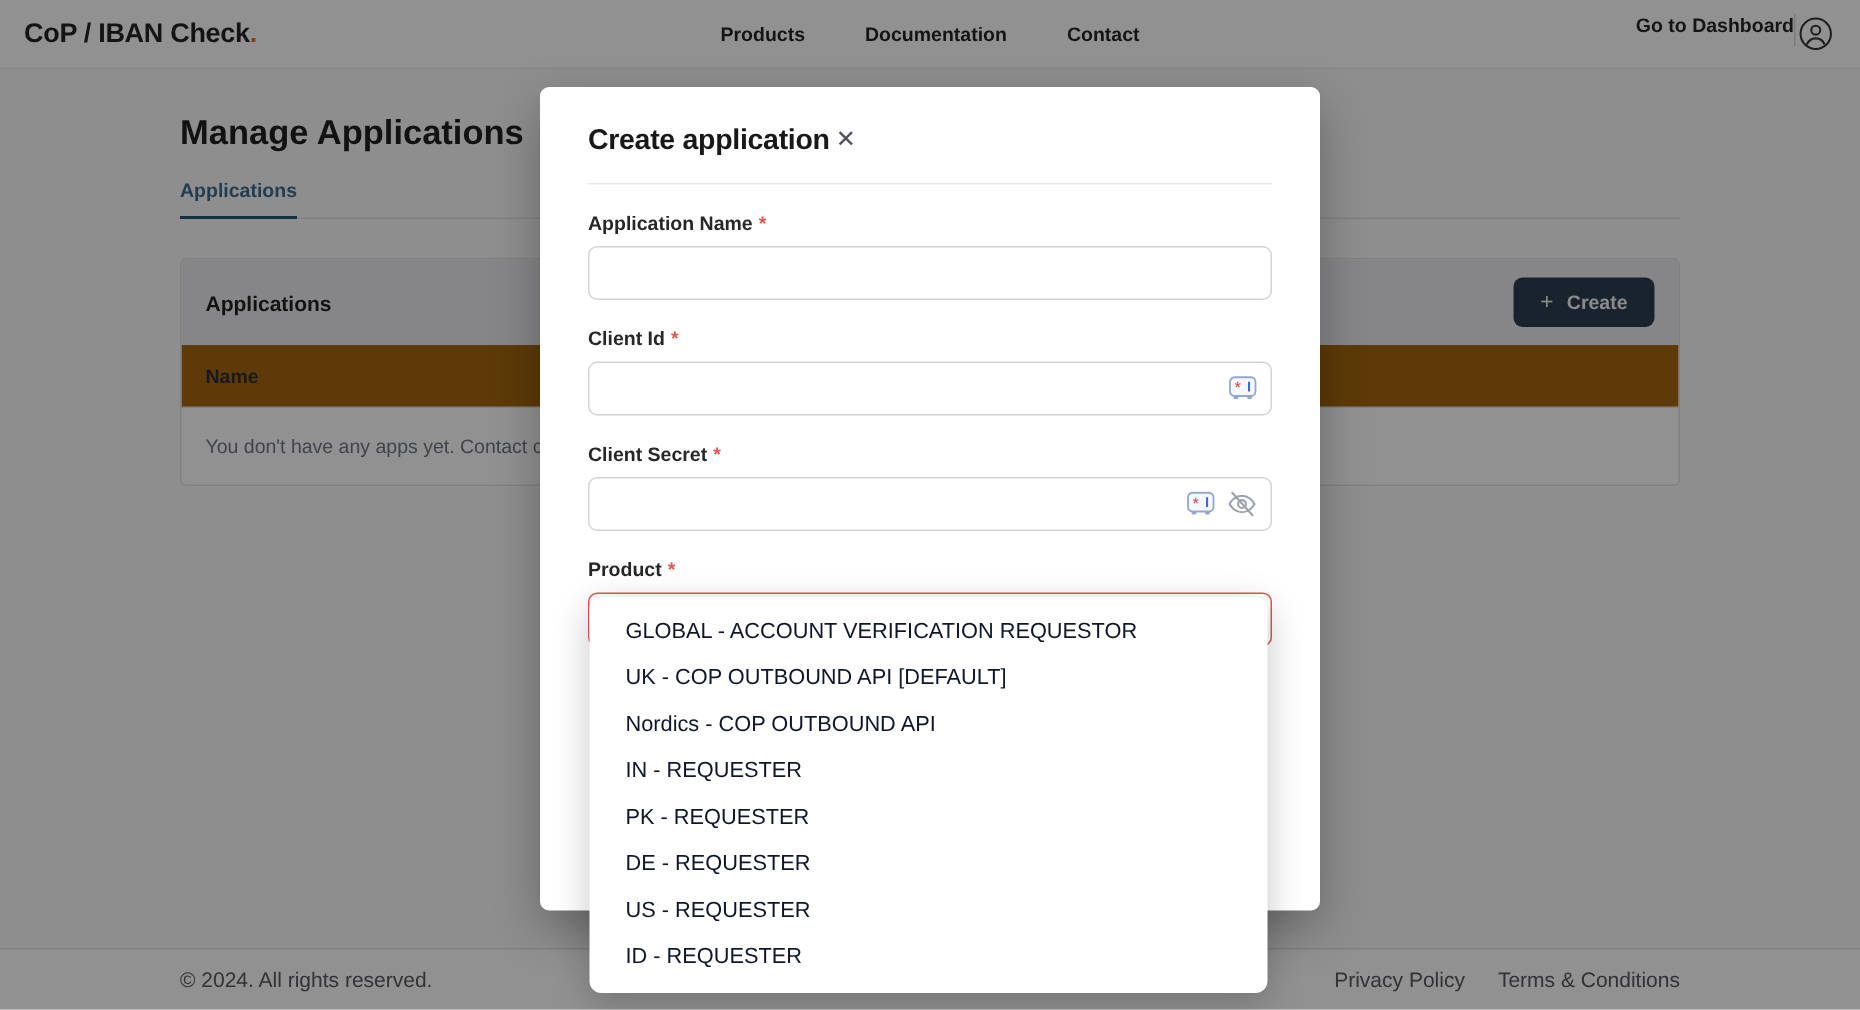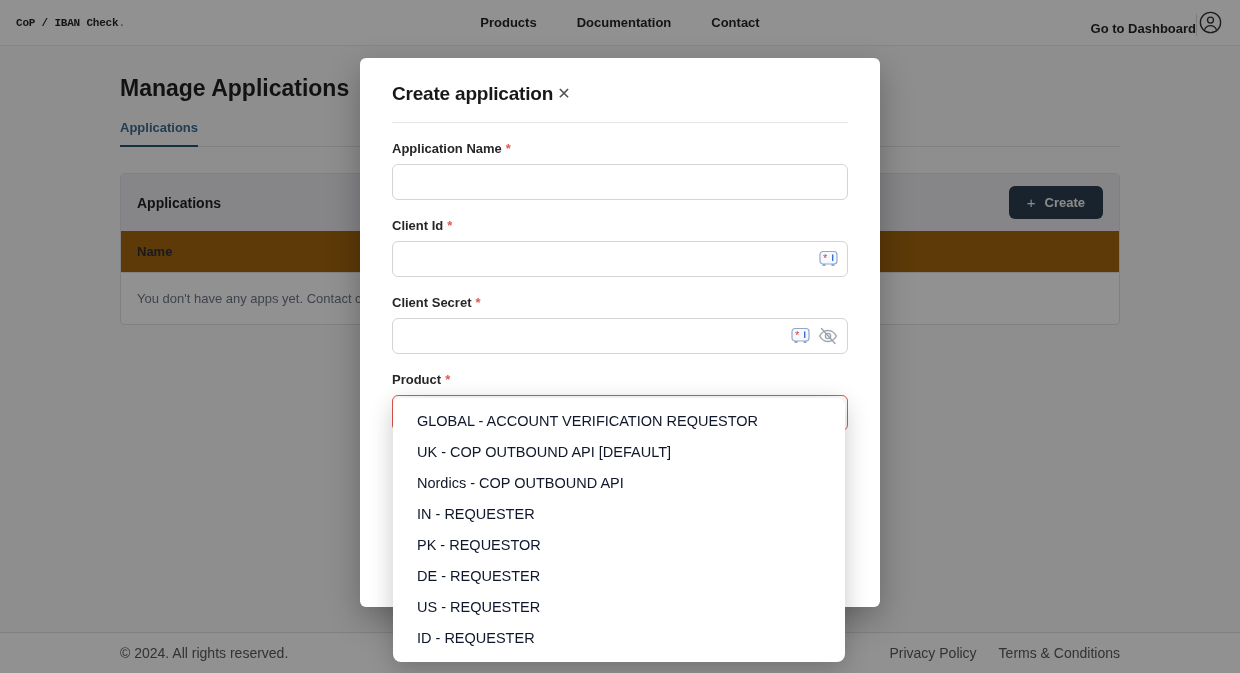--- a/index.html
+++ b/index.html
@@ -12,28 +12,28 @@
     color:#1c1c1e;
   }
 
   
   .page { position:absolute; inset:0; }
 
   .topbar {
     height:46px; background:#ffffff; border-bottom:1px solid #ebebed;
     display:flex; align-items:center; padding:0 16px; position:relative;
   }
-  .logo { font-size:11px; font-weight:700; letter-spacing:-0.2px; color:#1c1c1e;font-family:Liberation Mono, monospace; }
+  .logo { font-size:18px; font-weight:700; letter-spacing:-0.2px; color:#1c1c1e; }
   .logo .dot { color:#e96435; }
   .topnav {
     position:absolute; left:50%; transform:translateX(-50%);
     display:flex; gap:40px; font-size:13px; font-weight:700; color:#1c1c1e;
   }
   .topnav span { cursor:pointer; }
-  .topbar-right { margin-left:auto; display:flex; align-items:flex-end; }
+  .topbar-right { margin-left:auto; display:flex; align-items:flex-start; }
   .dash-link { font-size:13px; font-weight:700; color:#1c1c1e; cursor:pointer; }
   .vdivider { width:1px; height:22px; background:#d9d9dc; }
   .user-icon { width:27px; height:27px; display:block; }
 
   .content { margin:0 120px; width:1000px; }
   .page-title { margin-top:28px; font-size:23px; line-height:28px; font-weight:700; color:#18181b; }
   .tabs { margin-top:16px; border-bottom:1px solid #e1e1e4; }
   .tab {
     display:inline-block; font-size:13px; font-weight:600; color:#35678c;
     padding-bottom:10px; border-bottom:2px solid #1d4f72; margin-bottom:-1px; cursor:pointer;
@@ -215,17 +215,17 @@
 
   <div class="field-label"><span>Product</span><span class="req">*</span></div>
   <div class="select-box"></div>
 </div>
 
 <div class="dropdown">
   <div class="option">GLOBAL - ACCOUNT VERIFICATION REQUESTOR</div>
   <div class="option">UK - COP OUTBOUND API [DEFAULT]</div>
   <div class="option">Nordics - COP OUTBOUND API</div>
   <div class="option">IN - REQUESTER</div>
-  <div class="option">PK - REQUESTOR</div>
+  <div class="option">PK - REQUESTER</div>
   <div class="option">DE - REQUESTER</div>
   <div class="option">US - REQUESTER</div>
   <div class="option">ID - REQUESTER</div>
 </div>
 
 </body></html>

